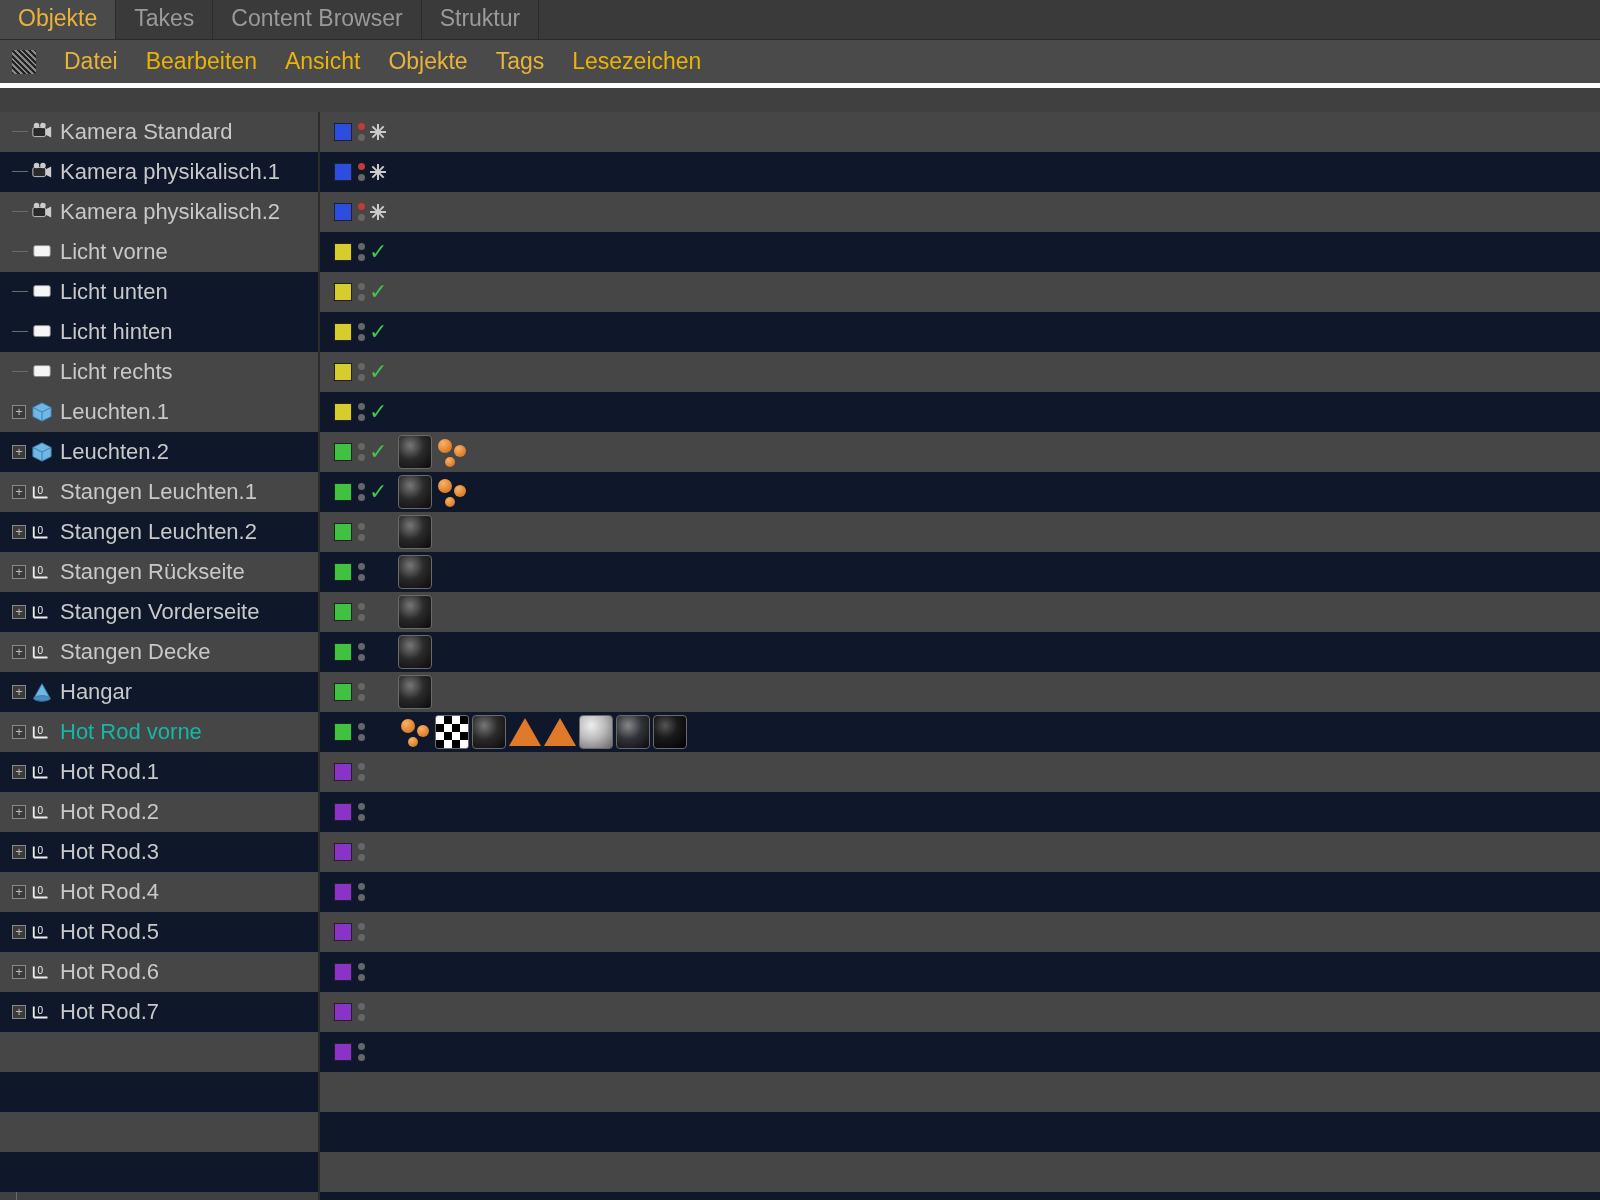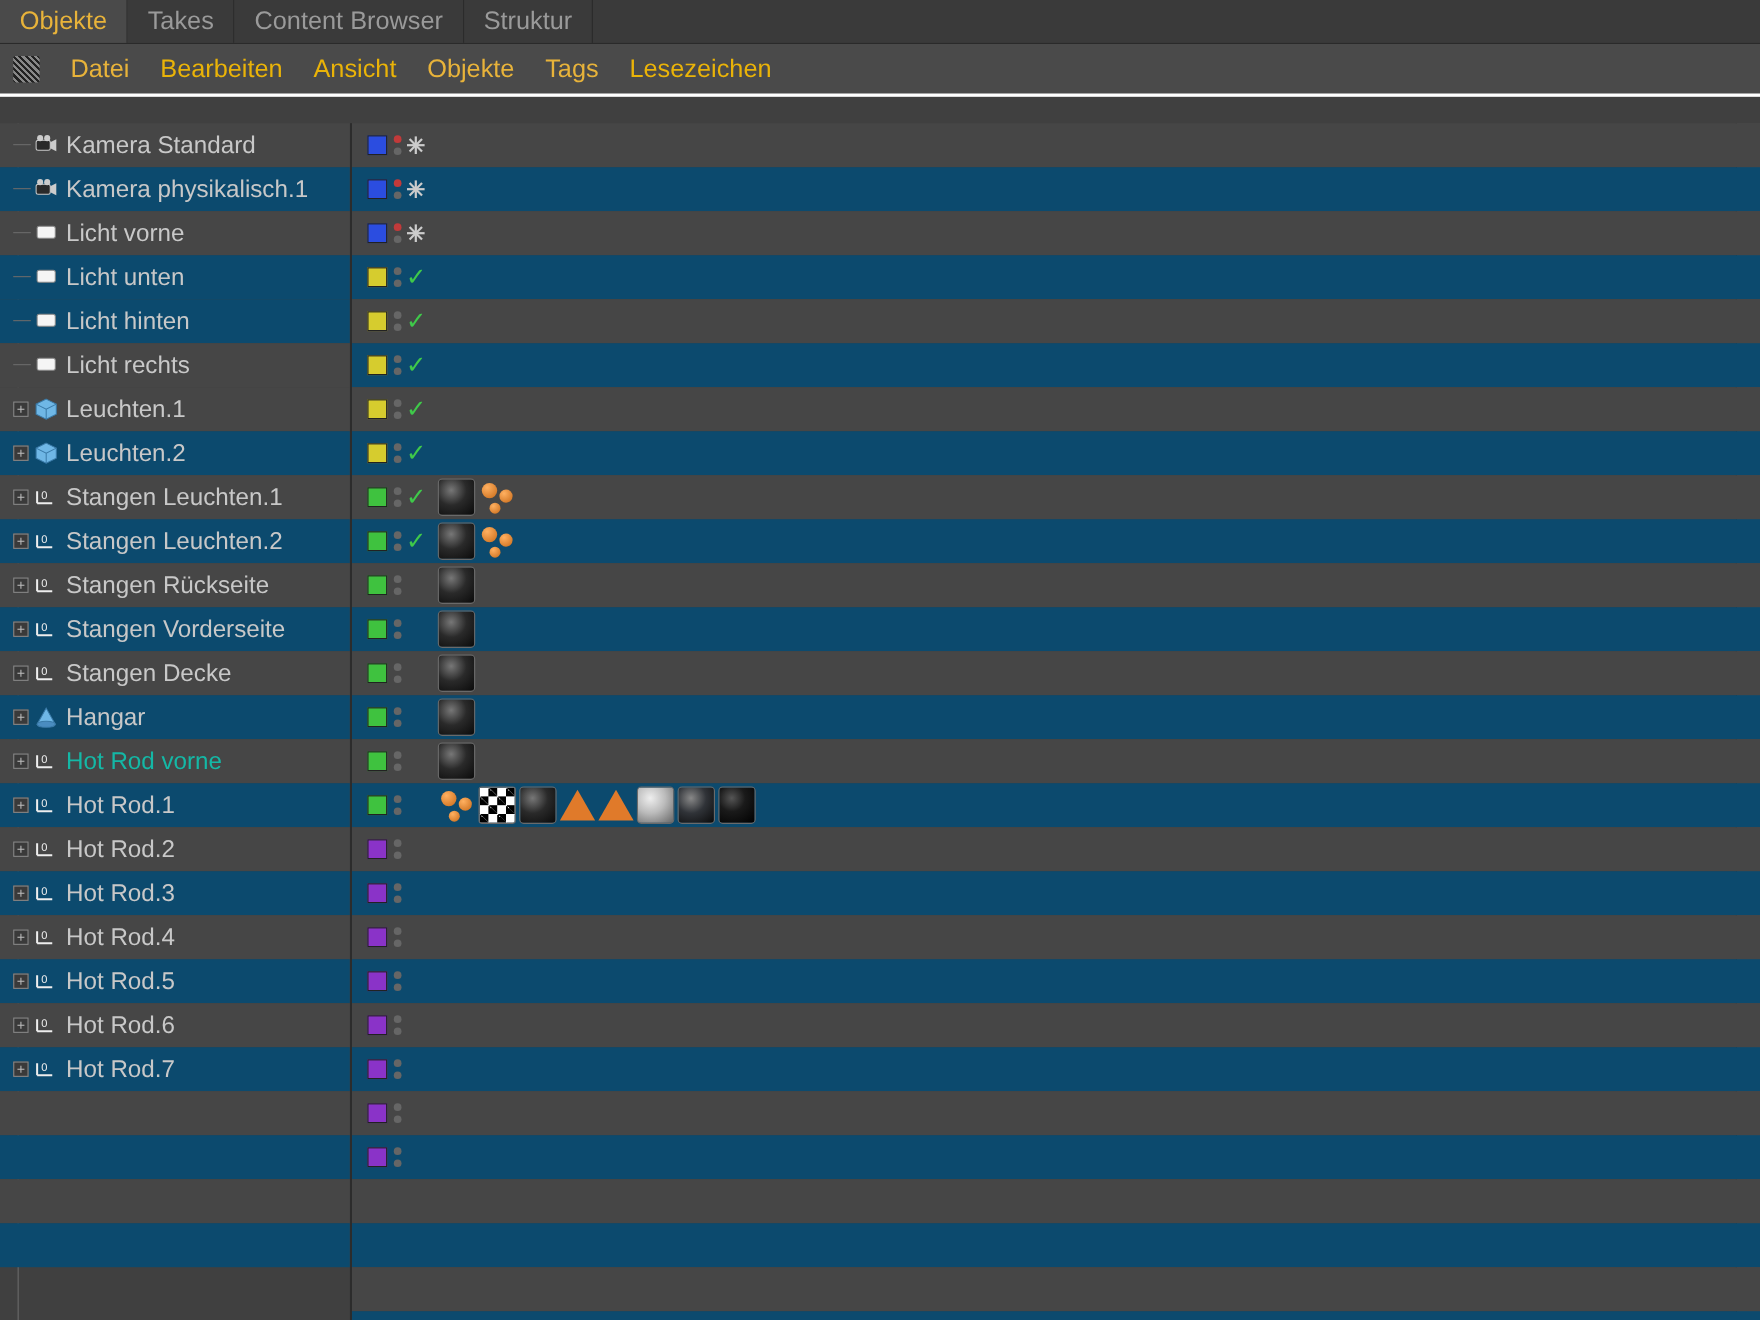--- a/index.html
+++ b/index.html
@@ -33,21 +33,21 @@
   }
 
   
   .menubar {
     display: flex;
     align-items: center;
     height: 48px;
     background: #4a4a4a;
     padding-left: 12px;
     gap: 28px;
-    border-bottom: 3px solid #ffffff;
+    border-bottom: 5px solid #ffffff;
   }
   .menubar .grid-icon {
     width: 24px; height: 24px;
     background-image: repeating-linear-gradient(45deg,#222 0 2px,#888 2px 4px);
     border-radius: 2px;
   }
   .menubar .menu-item { color: #eab308; font-size: 23px; cursor: default; }
   .menubar .menu-item.hl { color: #e8b33a; }
 
   
@@ -62,21 +62,21 @@
 
   
   .row {
     display: flex;
     align-items: center;
     height: 40px;
     padding-left: 12px;
     position: relative;
   }
   .stripe-odd  { background:#464646; }
-  .stripe-even { background:#0c4a6e; }
+  .stripe-even { background:#0f172a; }
 
   
   .treeguide {
     width: 18px; height:40px;
     position: relative;
     flex-shrink:0;
   }
   .treeguide.dash::before {
     content:""; position:absolute; left:0; top:19px; width:16px; height:1px; background:#6a6a6a;
   }
@@ -222,20 +222,27 @@
             <use href="#svg-camera"></use>
           </svg></div>
         <div class="name ">Kamera Standard</div>
       </div>
       <div class="row stripe-even">
         <div class="treeguide dash"></div>
         <div class="ico ico-camera"><svg viewBox="0 0 24 24">
             <use href="#svg-camera"></use>
           </svg></div>
         <div class="name ">Kamera physikalisch.1</div>
+      </div>
+      <div class="row stripe-odd">
+        <div class="treeguide dash"></div>
+        <div class="ico ico-camera"><svg viewBox="0 0 24 24">
+            <use href="#svg-camera"></use>
+          </svg></div>
+        <div class="name ">Kamera physikalisch.2</div>
       </div>
       <div class="row stripe-odd">
         <div class="treeguide dash"></div>
         <div class="ico ico-light"><svg viewBox="0 0 24 24">
             <use href="#svg-light"></use>
           </svg></div>
         <div class="name ">Licht vorne</div>
       </div>
       <div class="row stripe-even">
         <div class="treeguide dash"></div>

